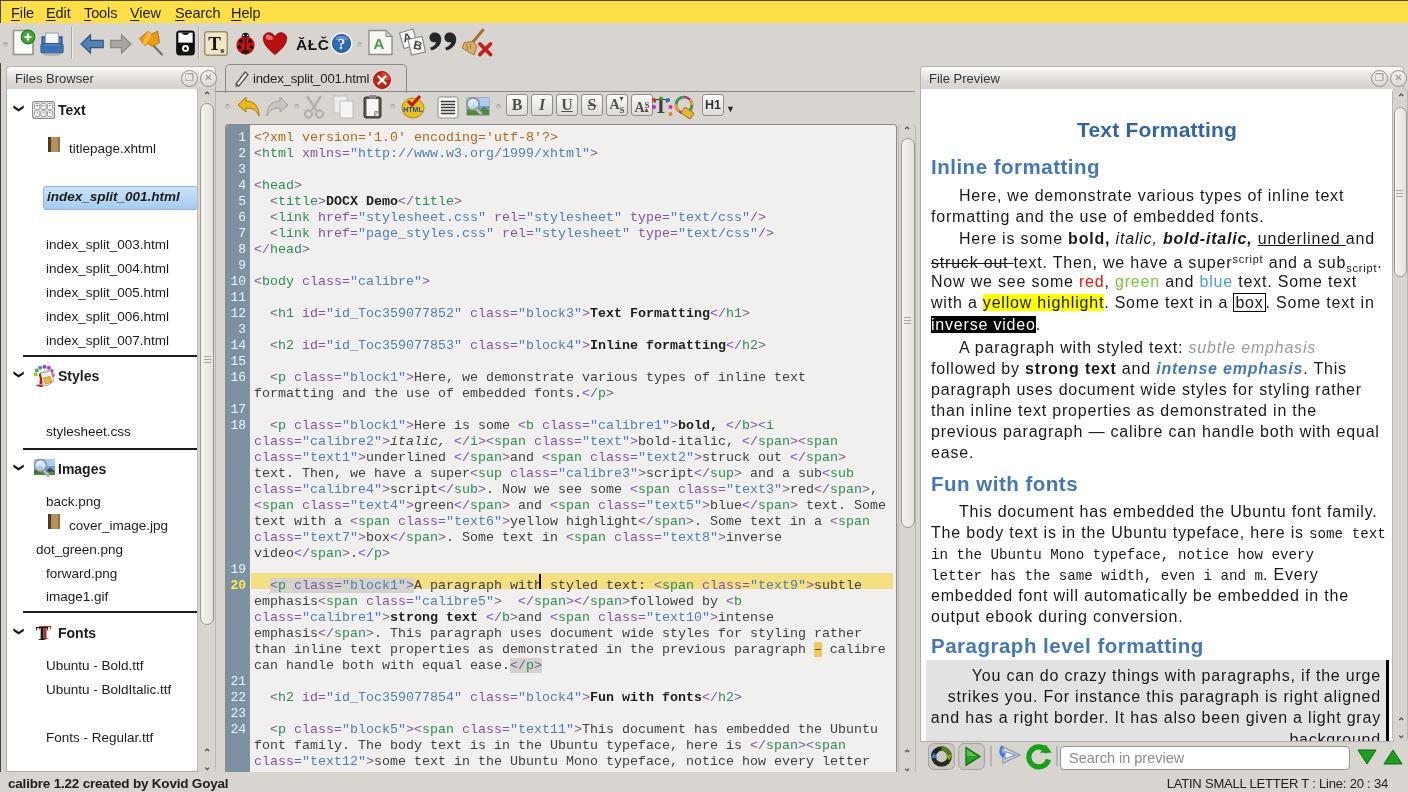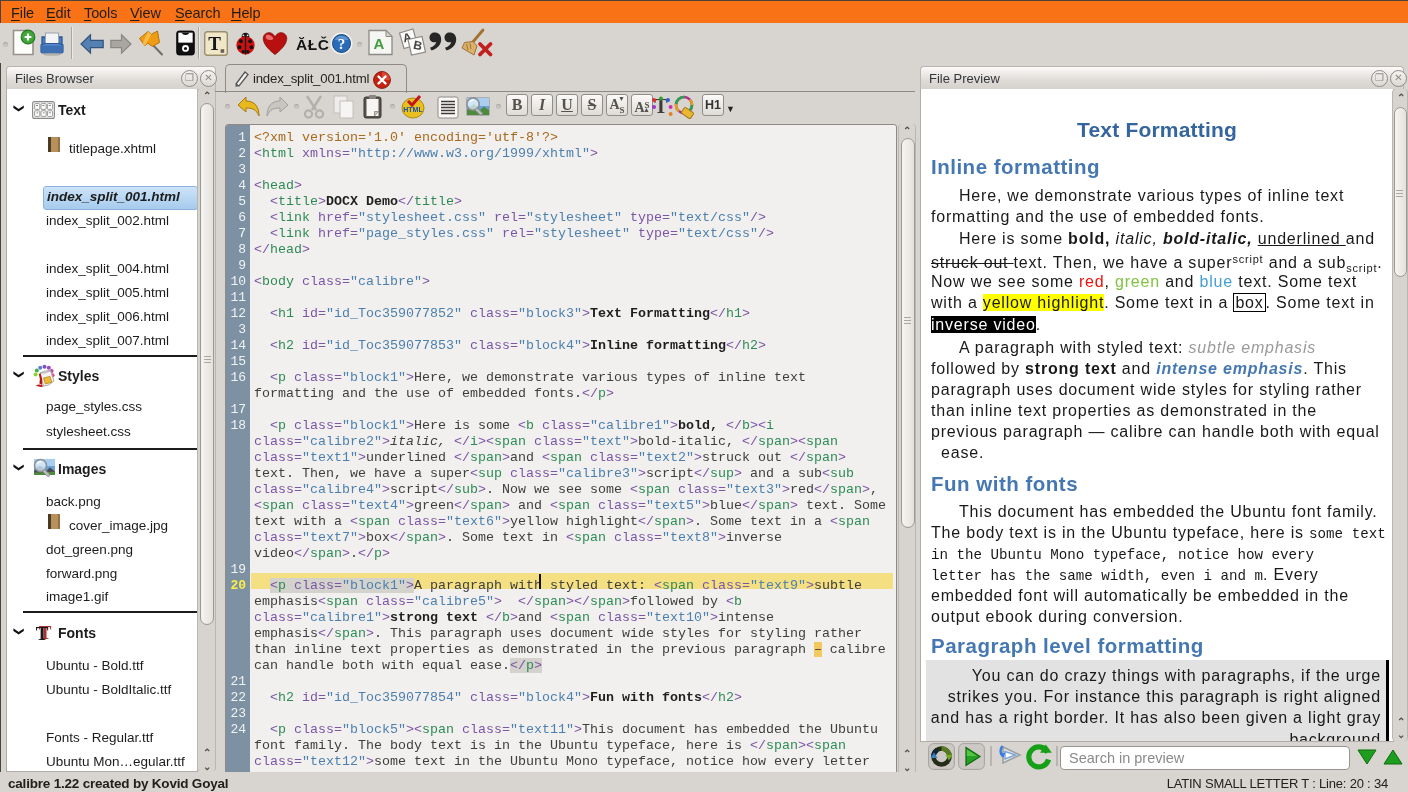--- a/index.html
+++ b/index.html
@@ -1,20 +1,20 @@
 <!DOCTYPE html>
 <html><head>
 <meta charset="utf-8">
 <style>
 html,body{margin:0;padding:0}
 body{width:1408px;height:792px;position:relative;overflow:hidden;
   background:#d8d4d0;font-family:"Liberation Sans",sans-serif;}
 .abs{position:absolute}
 
-#menubar{left:0;top:0;width:1408px;height:23px;background:#f97316;border-top:1px solid #4d453c;}
+#menubar{left:0;top:0;width:1408px;height:23px;background:#fde047;border-top:1px solid #4d453c;}
 #menubar span{position:absolute;top:4px;font-size:14.5px;color:#1f1c19;letter-spacing:-0.1px}
 #menubar u{text-decoration:underline;text-underline-offset:2px}
 
 #ledge{left:0;top:1px;width:1px;height:791px;background:#4a443e}
 
 #toolbar{left:0;top:23px;width:1408px;height:40px;background:#d8d4d0}
 .tsep{position:absolute;top:4px;width:1px;height:32px;background:#aaa6a2;border-right:1px solid #ece9e6}
 .tdot{position:absolute;width:5px;height:5px;border-radius:50%;background:#c8c4c0;box-shadow:inset 0 1px 1px #a8a4a0}
 
 .dockhead{height:23px;background:linear-gradient(#fcfbfa,#dedad6 60%,#d4d0cc);border:1px solid #b8b4b0;border-bottom:1px solid #aaa6a2;border-radius:4px 4px 0 0;}
@@ -181,82 +181,76 @@
       <span class="chev">❯</span>
       <span class="lbl" style="left:51px">Text</span>
     </div>
   <div class="row" style="top:49px">
       <span class="lbl" style="left:62px">titlepage.xhtml</span>
     </div>
   <div class="row" style="top:97px">
       <div id="selrow"></div>
       <span class="lbl" style="left:40px;font-weight:bold;font-style:italic">index_split_001.html</span>
     </div>
-  <div class="row" style="top:121px">
-      <span class="lbl" style="left:39px">index_split_002.html</span>
+  <div class="row" style="top:145px">
+      <span class="lbl" style="left:39px">index_split_003.html</span>
     </div>
   <div class="row" style="top:169px">
       <span class="lbl" style="left:39px">index_split_004.html</span>
     </div>
   <div class="row" style="top:193px">
       <span class="lbl" style="left:39px">index_split_005.html</span>
     </div>
   <div class="row" style="top:217px">
       <span class="lbl" style="left:39px">index_split_006.html</span>
     </div>
   <div class="row" style="top:241px">
       <span class="lbl" style="left:39px">index_split_007.html</span>
     </div>
   <div class="hsep" style="top:266px"></div>
   <div class="row sect" style="top:276px">
       <span class="chev">❯</span>
       <span class="lbl" style="left:51px">Styles</span>
     </div>
-  <div class="row" style="top:307px">
-      <span class="lbl" style="left:39px">page_styles.css</span>
-    </div>
   <div class="row" style="top:332px">
       <span class="lbl" style="left:39px">stylesheet.css</span>
     </div>
   <div class="hsep" style="top:359px"></div>
   <div class="row sect" style="top:369px">
       <span class="chev">❯</span>
       <span class="lbl" style="left:51px">Images</span>
     </div>
   <div class="row" style="top:402px">
       <span class="lbl" style="left:39px">back.png</span>
     </div>
   <div class="row" style="top:426px">
       <span class="lbl" style="left:62px">cover_image.jpg</span>
     </div>
   <div class="row" style="top:450px">
-      <span class="lbl" style="left:39px">dot_green.png</span>
+      <span class="lbl" style="left:29px">dot_green.png</span>
     </div>
   <div class="row" style="top:474px">
       <span class="lbl" style="left:39px">forward.png</span>
     </div>
   <div class="row" style="top:497px">
       <span class="lbl" style="left:39px">image1.gif</span>
     </div>
   <div class="hsep" style="top:522px"></div>
   <div class="row sect" style="top:533px">
       <span class="chev">❯</span>
       <span class="lbl" style="left:51px">Fonts</span>
     </div>
   <div class="row" style="top:566px">
       <span class="lbl" style="left:39px">Ubuntu - Bold.ttf</span>
     </div>
   <div class="row" style="top:590px">
       <span class="lbl" style="left:39px">Ubuntu - BoldItalic.ttf</span>
     </div>
   <div class="row" style="top:638px">
       <span class="lbl" style="left:39px">Fonts - Regular.ttf</span>
-    </div>
-  <div class="row" style="top:662px">
-      <span class="lbl" style="left:39px">Ubuntu Mon…egular.ttf</span>
     </div>
   <svg width="23" height="18" style="left:25px;top:12px" viewBox="0 0 23 18">
       <rect x="0.6" y="0.6" width="21.8" height="16.8" rx="2" fill="#f4f3f2" stroke="#8a8a88" stroke-width="1.1"></rect>
       <rect x="2.6" y="2.6" width="5.2" height="5.8" rx="1" fill="#fdfdfd" stroke="#9a9a98"></rect>
       <rect x="9" y="2.6" width="5.2" height="5.8" rx="1" fill="#fdfdfd" stroke="#9a9a98"></rect>
       <rect x="15.4" y="2.6" width="5.2" height="5.8" rx="1" fill="#fdfdfd" stroke="#9a9a98"></rect>
       <rect x="2.6" y="9.8" width="5.2" height="5.6" rx="1" fill="#fdfdfd" stroke="#9a9a98"></rect>
       <rect x="9" y="9.8" width="5.2" height="5.6" rx="1" fill="#fdfdfd" stroke="#9a9a98"></rect>
       <rect x="15.4" y="9.8" width="5.2" height="5.6" rx="1" fill="#fdfdfd" stroke="#9a9a98"></rect>
       <path d="M4 4.5 h2 M10.4 4.5 h2 M16.8 4.5 h2 M4.6 11.8 h1.5 M11 11.8 h1.5 M16.8 11.8 h2" stroke="#777" stroke-width="0.9"></path>
@@ -474,21 +468,21 @@
 <div class="pv" style="top:139px;left:38px">Here is some <b>bold,</b> <i>italic,</i> <b><i>bold-italic,</i></b> <span style="text-decoration:underline">underlined </span>and</div>
 <div class="pv" style="top:160px;left:10px"><span style="text-decoration:line-through">struck out </span>text. Then, we have a super<span style="font-size:11px;vertical-align:5px">script</span> and a sub<span style="font-size:11px;vertical-align:-4px">script</span>.</div>
 <div class="pv" style="top:182px;left:10px">Now we see some <span style="color:#e8130e">red</span>, <span style="color:#80c342">green</span> and <span style="color:#459fd4">blue</span> text. Some text</div>
 <div class="pv" style="top:203px;left:10px">with a <span style="background:#ffff00">yellow highlight</span>. Some text in a <span style="border:1px solid #000;padding:0 1px">box</span>. Some text in</div>
 <div class="pv" style="top:225px;left:10px"><span style="background:#000;color:#fff">inverse video</span>.</div>
 <div class="pv" style="top:248px;left:38px">A paragraph with styled text: <span style="color:#9a9a9a;font-style:italic">subtle emphasis</span></div>
 <div class="pv" style="top:269px;left:10px">followed by <b>strong text</b> and <b><i style="color:#4578b2">intense emphasis</i></b>. This</div>
 <div class="pv" style="top:290px;left:10px">paragraph uses document wide styles for styling rather</div>
 <div class="pv" style="top:311px;left:10px">than inline text properties as demonstrated in the</div>
 <div class="pv" style="top:332px;left:10px">previous paragraph — calibre can handle both with equal</div>
-<div class="pv" style="top:353px;left:20px">ease.</div>
+<div class="pv" style="top:353px;left:10px">ease.</div>
 <div class="pv" style="top:384px;left:10px;font-size:20.5px;letter-spacing:0.5px;font-weight:bold;color:#4578b2;">Fun with fonts</div>
 <div class="pv" style="top:412px;left:38px">This document has embedded the Ubuntu font family.</div>
 <div class="pv" style="top:433px;left:10px">The body text is in the Ubuntu typeface, here is <span class="pvmono">some text</span></div>
 <div class="pv" style="top:454px;left:10px"><span class="pvmono">in the Ubuntu Mono typeface, notice how every</span></div>
 <div class="pv" style="top:475px;left:10px"><span class="pvmono">letter has the same width, even i and m</span>. Every</div>
 <div class="pv" style="top:496px;left:10px">embedded font will automatically be embedded in the</div>
 <div class="pv" style="top:517px;left:10px">output ebook during conversion.</div>
 <div class="pv" style="top:546px;left:10px;font-size:20.5px;letter-spacing:0.5px;font-weight:bold;color:#4578b2;">Paragraph level formatting</div>
 <div class="pv" style="top:576px;left:5px;width:455px;text-align:right;padding-right:4px">You can do crazy things with paragraphs, if the urge</div>
 <div class="pv" style="top:597px;left:5px;width:455px;text-align:right;padding-right:4px">strikes you. For instance this paragraph is right aligned</div>

